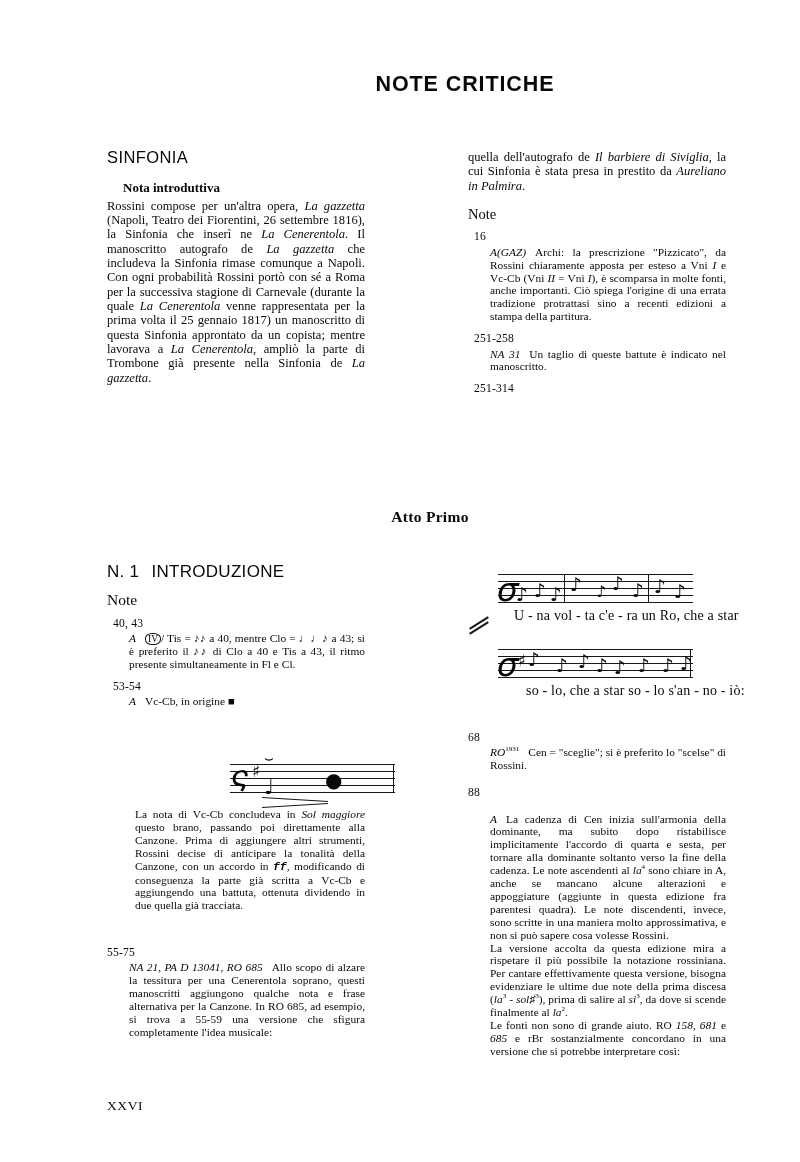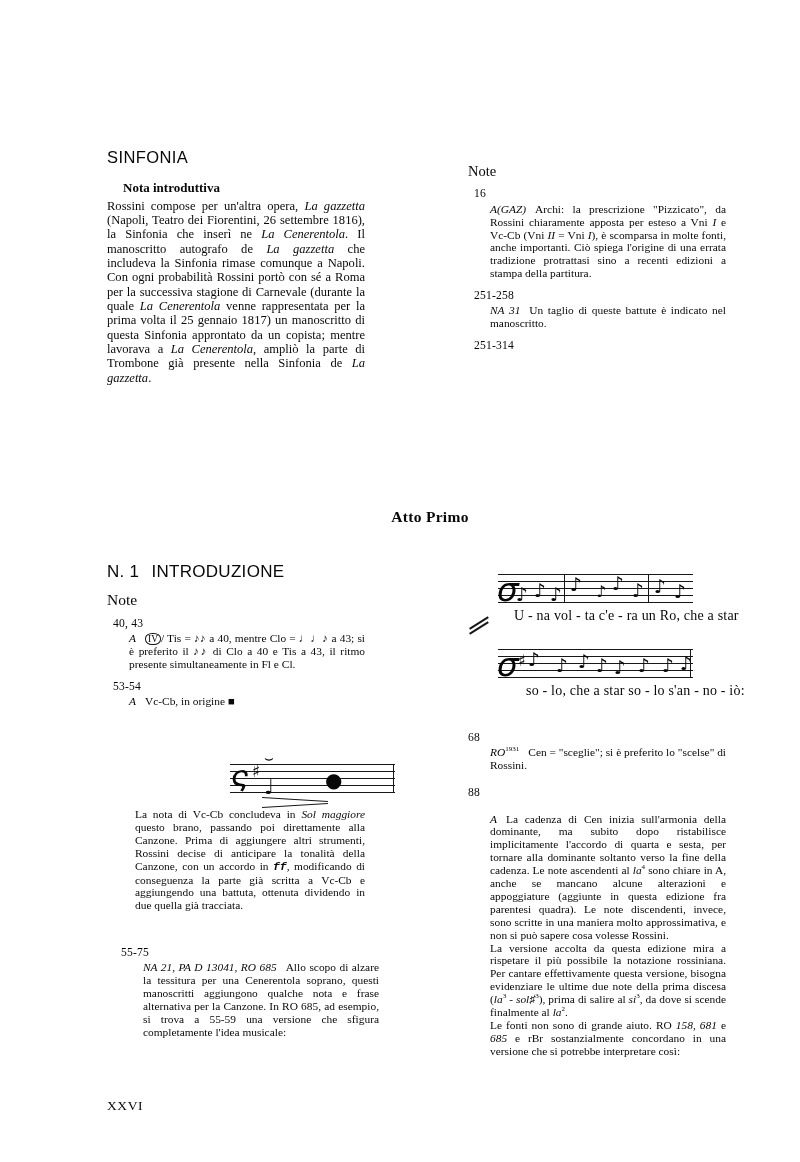--- a/index.html
+++ b/index.html
@@ -216,28 +216,30 @@
   }
 
   
   .page { filter: contrast(1.04); }
 </style>
 </head>
 <body>
 
 <div class="page">
 
+  <div class="doc-title">NOTE CRITICHE</div>
 
   <div class="col col-left">
     <h2 class="sec-title">SINFONIA</h2>
     <div class="sub-title">Nota introduttiva</div>
     <p><span>Rossini compose per un'altra opera, </span><i>La gazzetta</i><span> (Napoli, Teatro dei Fiorentini, 26 settembre 1816), la Sinfonia che inserì ne </span><i>La Cenerentola</i><span>. Il manoscritto autografo de </span><i>La gazzetta</i><span> che includeva la Sinfonia rimase comunque a Napoli. Con ogni probabilità Rossini portò con sé a Roma per la successiva stagione di Carnevale (durante la quale </span><i>La Cenerentola</i><span> venne rappresentata per la prima volta il 25 gennaio 1817) un manoscritto di questa Sinfonia approntato da un copista; mentre lavorava a </span><i>La Cenerentola</i><span>, ampliò la parte di Trombone già presente nella Sinfonia de </span><i>La gazzetta</i><span>.</span></p>
   </div>
 
   <div class="col col-right">
+    <p><span>quella dell'autografo de </span><i>Il barbiere di Siviglia</i><span>, la cui Sinfonia è stata presa in prestito da </span><i>Aureliano in Palmira</i><span>.</span></p>
 
     <div class="note-head">Note</div>
 
     <div class="bar-num">16</div>
     <p class="note-body"><i>A(GAZ)</i><span class="sp"></span><span>Archi: la prescrizione "Pizzicato", da Rossini chiaramente apposta per esteso a Vni </span><i>I</i><span> e Vc-Cb (Vni </span><i>II</i><span> = Vni </span><i>I</i><span>), è scomparsa in molte fonti, anche importanti. Ciò spiega l'origine di una errata tradizione protrattasi sino a recenti edizioni a stampa della partitura.</span></p>
 
     <div class="bar-num">251-258</div>
     <p class="note-body"><i>NA 31</i><span class="sp"></span><span>Un taglio di queste battute è indicato nel manoscritto.</span></p>
 
     <div class="bar-num">251-314</div>
@@ -274,21 +276,21 @@
     <div class="hairpin" style="left:32px; top:38px; width:68px; height:10px;">
       <i style="left:0; top:1px; width:66px; transform:rotate(3.5deg);"></i>
       <i style="left:0; top:7px; width:66px; transform:rotate(-3.5deg);"></i>
     </div>
   </div>
 
   <div class="col" style="left:135px; top:808px; width:230px;">
     <p class="note-body" style="margin-left:0; text-indent:0;"><span>La nota di Vc-Cb concludeva in </span><i>Sol maggiore</i><span> questo brano, passando poi direttamente alla Canzone. Prima di aggiungere altri strumenti, Rossini decise di anticipare la tonalità della Canzone, con un accordo in </span><span class="dyn">ff</span><span>, modificando di conseguenza la parte già scritta a Vc-Cb e aggiungendo una battuta, ottenuta dividendo in due quella già tracciata.</span></p>
   </div>
 
-  <div class="col" style="left:121px; top:937px; width:258px;">
+  <div class="col" style="left:107px; top:937px; width:258px;">
     <div class="bar-num" style="margin-left:0;">55-75</div>
     <p class="note-body"><i>NA 21, PA D 13041, RO 685</i><span class="sp"></span><span>Allo scopo di alzare la tessitura per una Cenerentola soprano, questi manoscritti aggiungono qualche nota e frase alternativa per la Canzone. In RO 685, ad esempio, si trova a 55-59 una versione che sfigura completamente l'idea musicale:</span></p>
   </div>
 
   <div class="mus-right music">
     <div class="staff">
       <span class="line"></span>
       <span class="line"></span>
       <span class="line"></span>
       <span class="line"></span>

